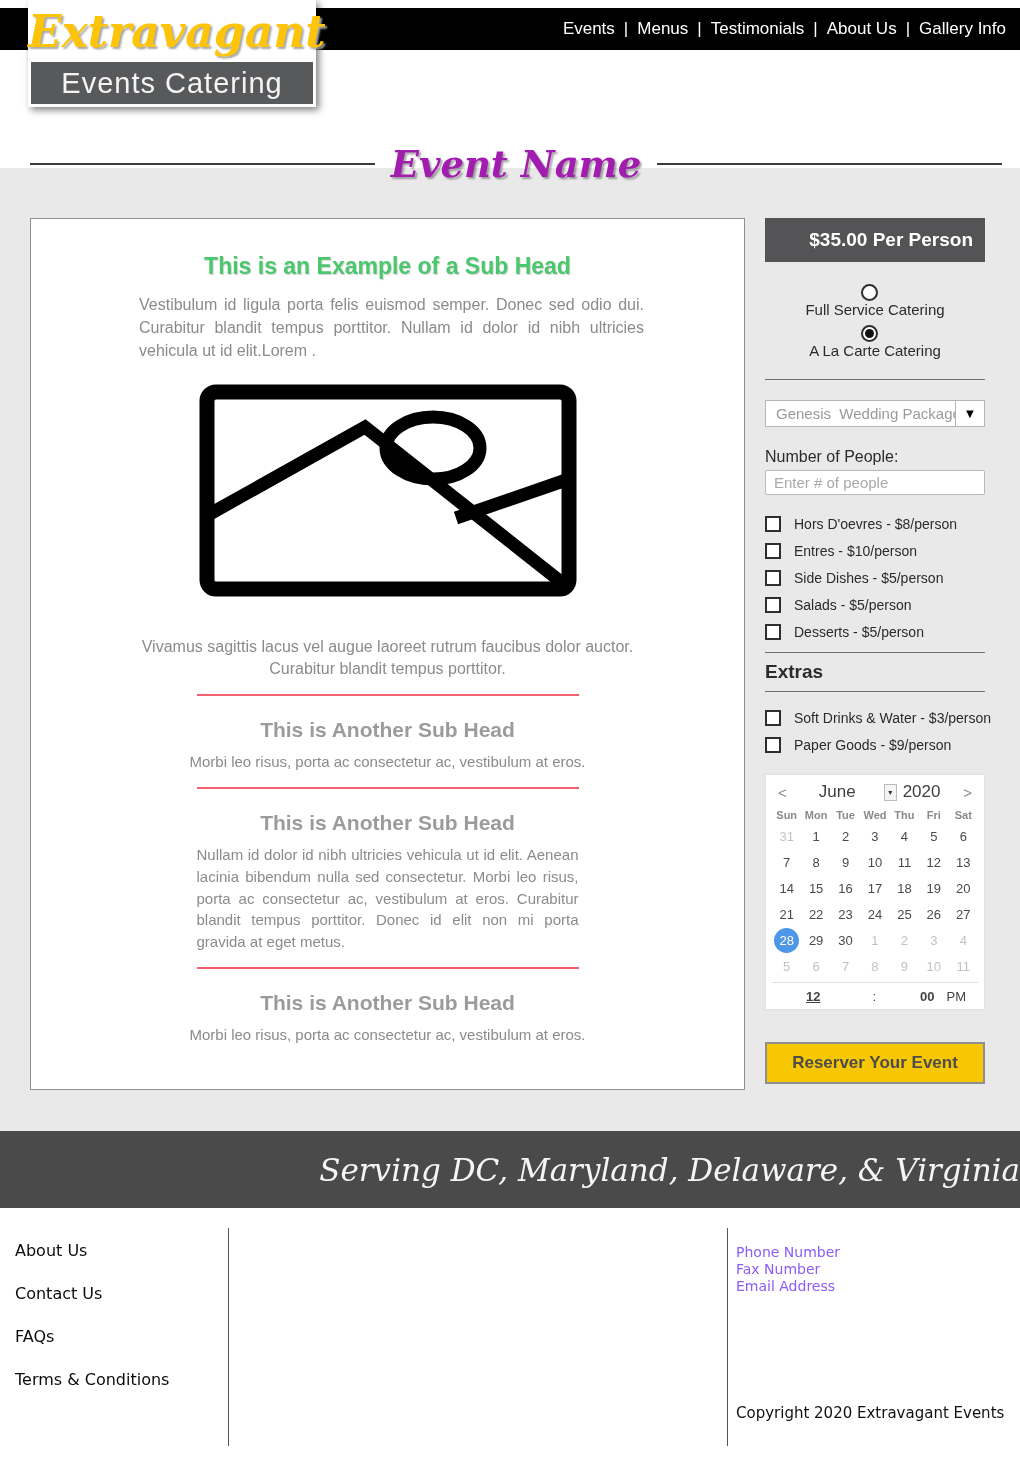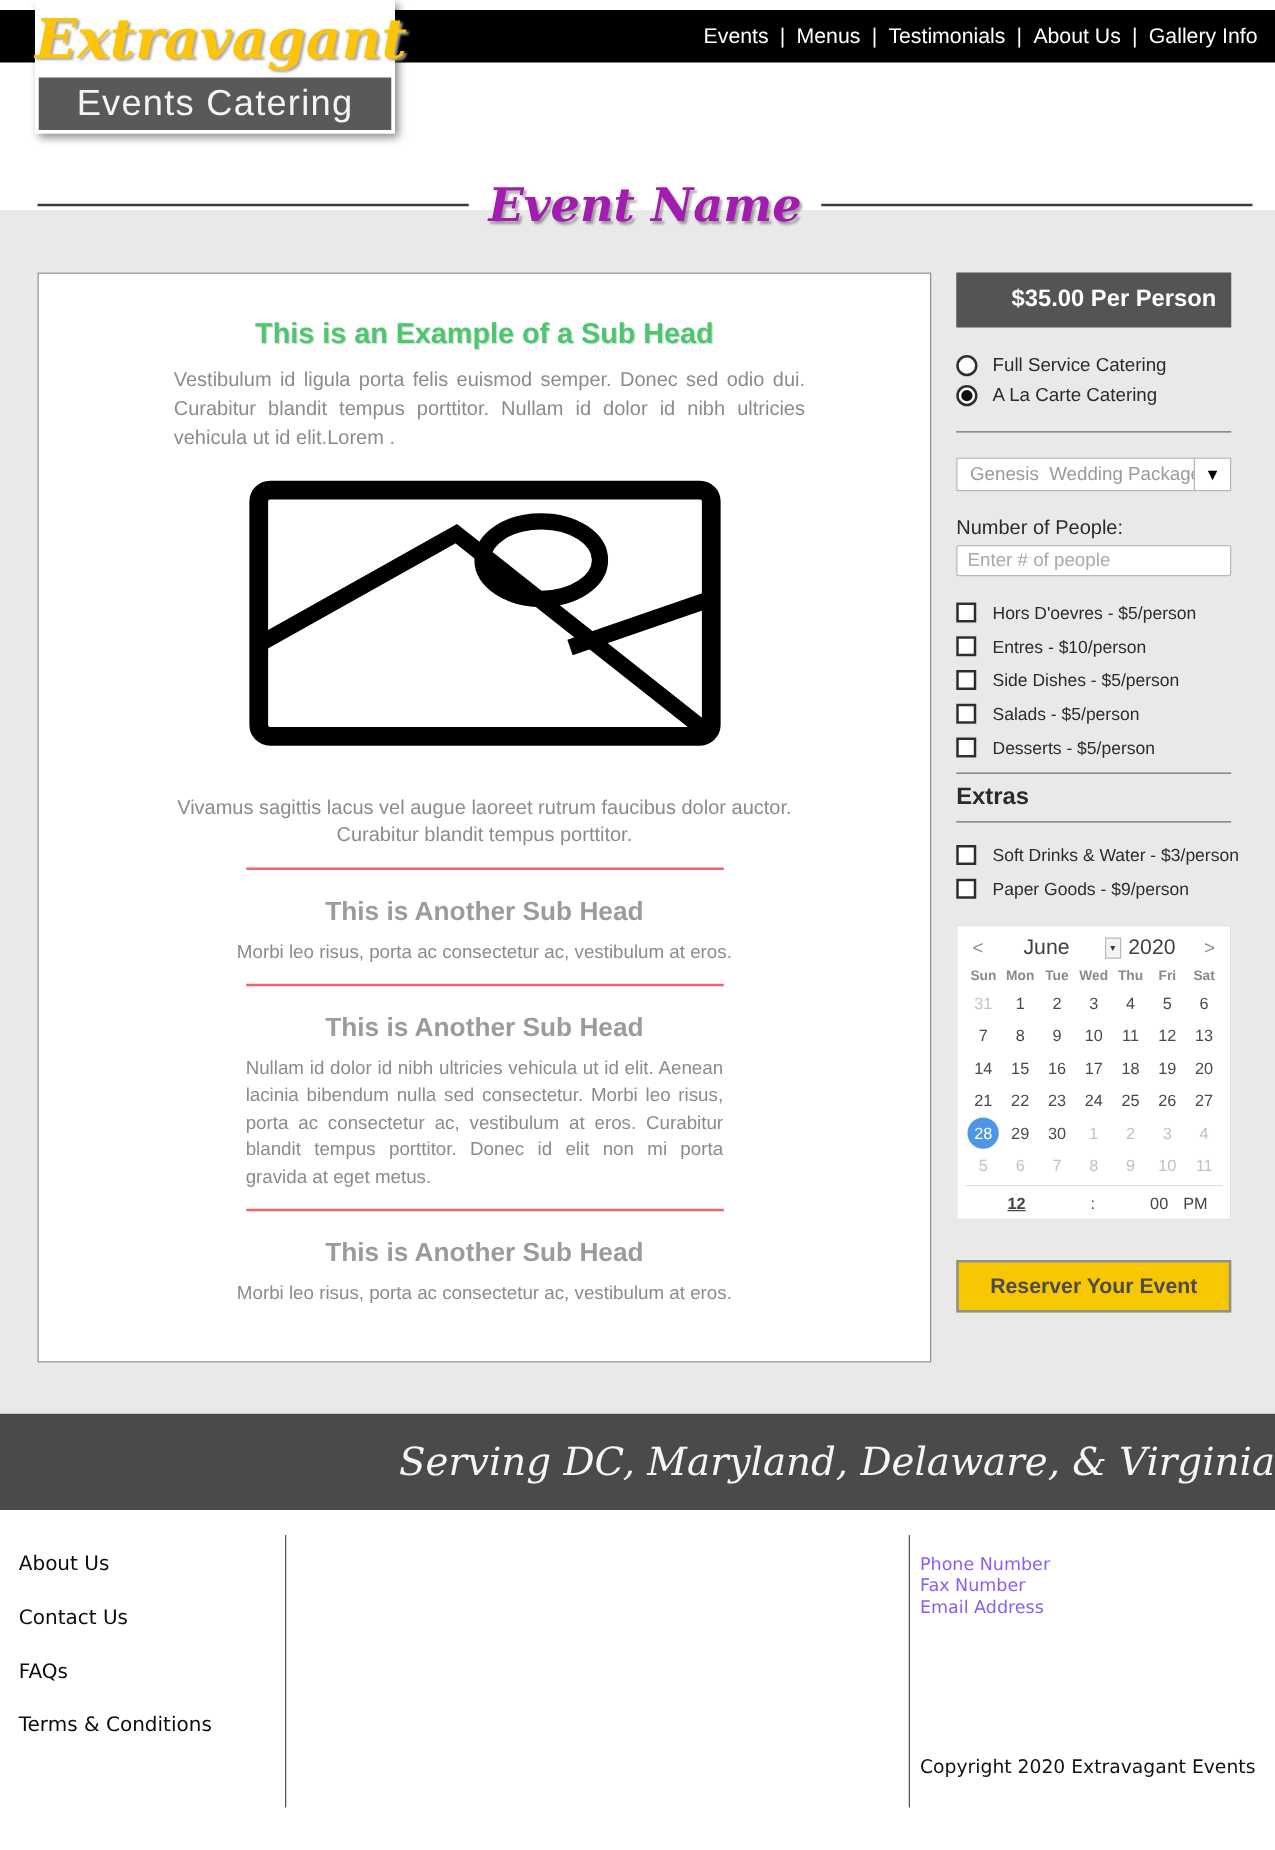--- a/index.html
+++ b/index.html
@@ -38,21 +38,21 @@
   .divider { width:382px; margin:14px auto 0; border-top:2px solid #f25f6d; }
   .sub-head { margin-top:22px; text-align:center; font-size:21px; font-weight:bold; color:#9b9b9b; }
   .sec-body { margin:9px auto 0; font-size:15px; line-height:1.45; color:#8b8b8b; }
   .sec-body.center { text-align:center; width:auto; }
   .sec-body.justify { text-align:justify; width:382px; }
 
   
   .sidebar { position:absolute; left:765px; top:50px; width:220px; }
   .price { height:44px; background:#545456; color:#fff; font-size:19px; font-weight:bold; display:flex; align-items:center; justify-content:flex-end; padding-right:12px; }
   .radio-group { margin-top:22px; }
-  .radio-row { display:flex; align-items:center; margin-bottom:7px; cursor:pointer; }
+  .radio-row { display:flex; align-items:center; margin-bottom:7px; cursor:pointer;flex-direction:column; }
   .radio { width:17px; height:17px; border:2px solid #2e2e2e; border-radius:50%; background:#fff; margin-right:12px; position:relative; flex:none; }
   .radio.checked::after { content:""; position:absolute; left:2px; top:2px; right:2px; bottom:2px; background:#111; border-radius:50%; }
   .radio-label { font-size:15px; color:#2b2b2b; white-space:nowrap; }
   .hr { border-top:1px solid #6f6f6f; margin-top:20px; }
   .hr.tight { margin-top:12px; }
   .hr.tiny { margin-top:8px; }
   .dropdown { margin-top:20px; height:27px; background:#fff; border:1px solid #b5b5b5; display:flex; cursor:pointer; }
   .dd-value { flex:1; font-size:15px; color:#9a9a9a; line-height:25px; padding-left:10px; white-space:pre; overflow:hidden; }
   .dd-btn { width:29px; border-left:1px solid #b5b5b5; display:flex; align-items:center; justify-content:center; font-size:13px; color:#000; }
   .people-label { margin-top:21px; font-size:16px; color:#2b2b2b; }
@@ -75,21 +75,21 @@
   .cal-header .spacer { flex:1; }
   .cal-weekdays { margin-top:6px; display:grid; grid-template-columns:repeat(7,1fr); text-align:center; font-size:11px; font-weight:bold; color:#8a8a8a; }
   .cal-grid { margin-top:2px; display:grid; grid-template-columns:repeat(7,1fr); }
   .cal-cell { height:26px; display:flex; align-items:center; justify-content:center; font-size:13px; color:#4a4a4a; cursor:pointer; }
   .cal-cell .day-num { display:flex; align-items:center; justify-content:center; width:25px; height:25px; border-radius:50%; }
   .cal-cell.muted { color:#c2c2c2; }
   .cal-cell.selected .day-num { background:#4e97e6; color:#fff; }
   .cal-time { border-top:1px solid #e0e0e0; margin-top:3px; height:27px; display:flex; align-items:center; font-size:13px; color:#444; }
   .t-hour { margin-left:34px; font-weight:bold; text-decoration:underline; cursor:pointer; }
   .t-colon { margin-left:52px; }
-  .t-min { margin-left:44px; cursor:pointer; }
+  .t-min { margin-left:44px; cursor:pointer;font-weight:bold; }
   .t-mer { margin-left:auto; margin-right:12px; cursor:pointer; }
 
   .reserve-btn { margin-top:32px; width:220px; height:42px; background:#f8c703; border:2px solid #8f8f8f; font-family:"Liberation Sans", sans-serif; font-size:17px; font-weight:bold; color:#4c4c4c; cursor:pointer; }
 
   
   .banner { position:absolute; top:1131px; left:0; width:1020px; height:77px; background:#4a4a4a; display:flex; align-items:center; justify-content:flex-end; }
   .banner-text { font-family:"DejaVu Serif", serif; font-style:italic; font-size:31px; color:#f5f5f5; }
 
   
   .footer { position:absolute; top:1208px; left:0; width:1020px; height:272px; background:#fff; font-family:"DejaVu Sans", sans-serif; }
@@ -182,21 +182,21 @@
         <span class="dd-value">Genesis  Wedding Package</span>
         <span class="dd-btn">▼</span>
       </div>
 
       <div class="people-label">Number of People:</div>
       <input type="text" class="people-input" placeholder="Enter # of people" style="">
 
       <div class="checks" id="menu-checks">
           <div class="check-row">
             <span class="checkbox"></span>
-            <span class="check-label">Hors D'oevres - $5/person</span>
+            <span class="check-label">Hors D'oevres - $8/person</span>
           </div>
           <div class="check-row">
             <span class="checkbox"></span>
             <span class="check-label">Entres - $10/person</span>
           </div>
           <div class="check-row">
             <span class="checkbox"></span>
             <span class="check-label">Side Dishes - $5/person</span>
           </div>
           <div class="check-row">

